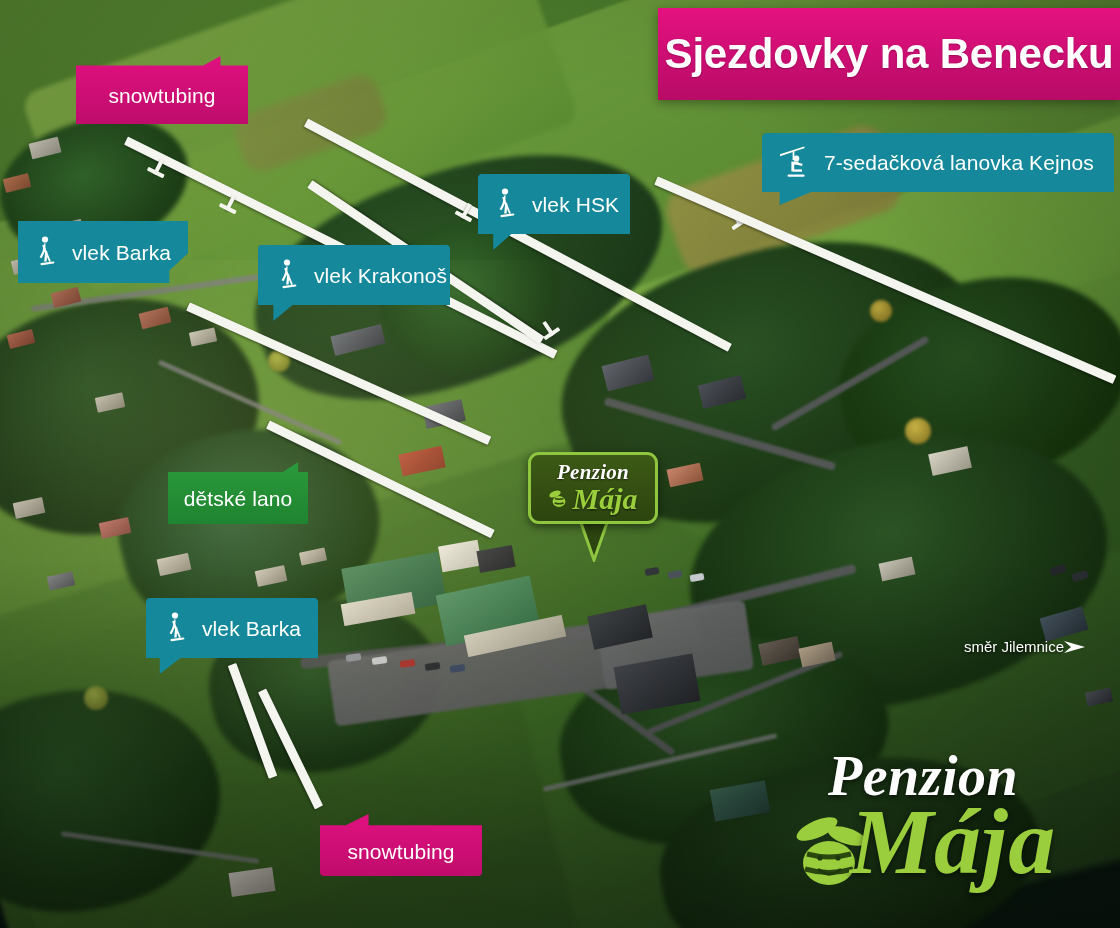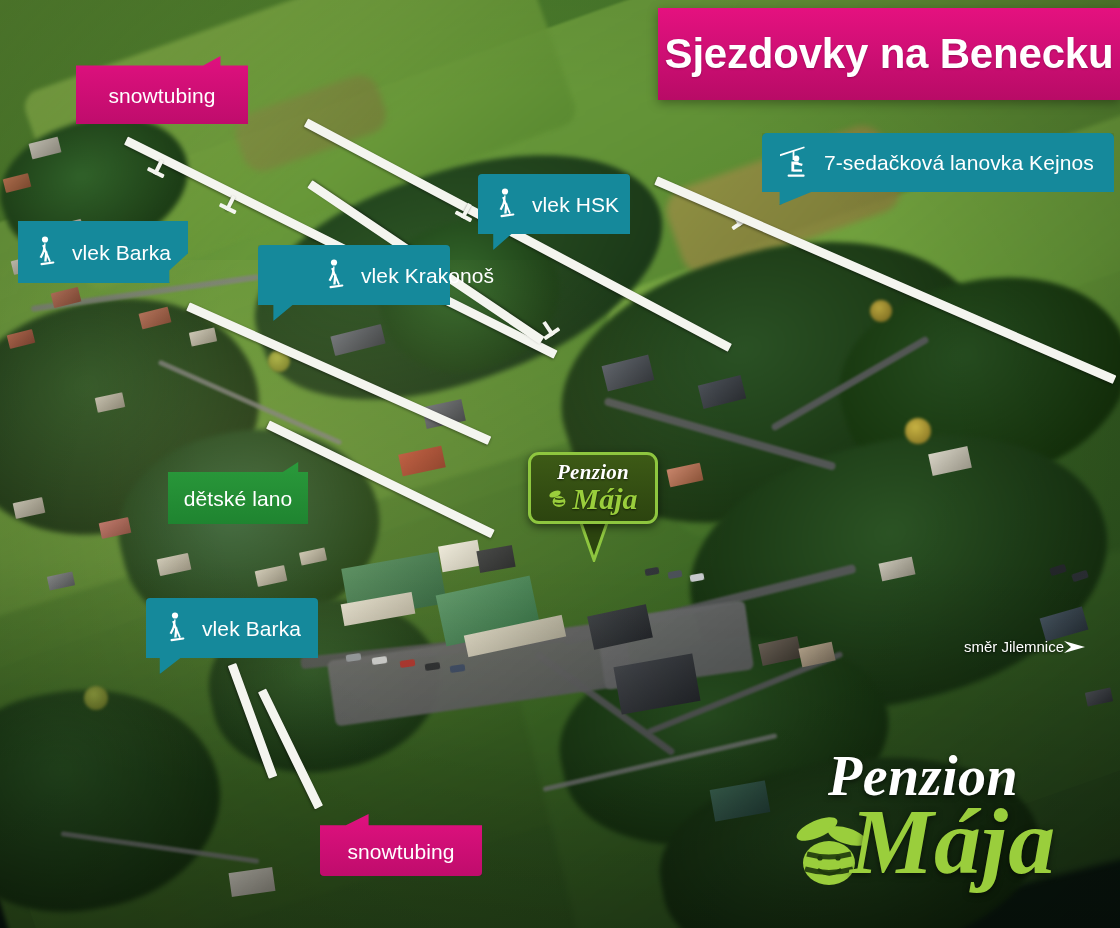--- a/index.html
+++ b/index.html
@@ -386,21 +386,21 @@
       </svg>
     </span>
     <span class="txt">vlek Barka</span>
   </div>
 
   <div class="tail" style="left:258px;top:245px;width:192px;height:76px;">
     <div style="position:absolute;inset:0;background:#15899b;border-radius:4px;
          clip-path:polygon(0% 0%, 100% 0%, 100% 79%, 18% 79%, 8% 100%, 8% 79%, 0% 79%);
          box-shadow:0 2px 7px rgba(0,0,0,.32);"></div>
   </div>
-  <div class="label teal" style="left:258px;top:245px;width:192px;height:60px;background:none;box-shadow:none;padding:0 0 0 16px;margin-left:47px;">
+  <div class="label teal" style="left:258px;top:245px;width:192px;height:60px;background:none;box-shadow:none;padding:0 0 0 16px;">
     <span class="icon">
       <svg viewBox="0 0 30 34" width="30" height="34">
         <circle cx="13" cy="4.5" r="3.1" fill="#fff"></circle>
         <path d="M12.4 8.2 L10.2 17.5 L13.2 17.2 L13.6 8.4 Z" fill="#fff"></path>
         <path d="M13.2 16.6 L12.2 26.4 L14.6 26.4 L15.4 16.4 Z" fill="#fff"></path>
         <path d="M10.4 16.8 L7.6 22.2 L9.6 23.2 L12.4 17.6 Z" fill="#fff"></path>
         <rect x="8.4" y="27.3" width="14" height="2.1" rx="1" fill="#fff" transform="rotate(-8 15 28)"></rect>
         <rect x="13.4" y="9.5" width="1.9" height="18" fill="#fff" transform="rotate(-23 14 18)"></rect>
       </svg>
     </span>

